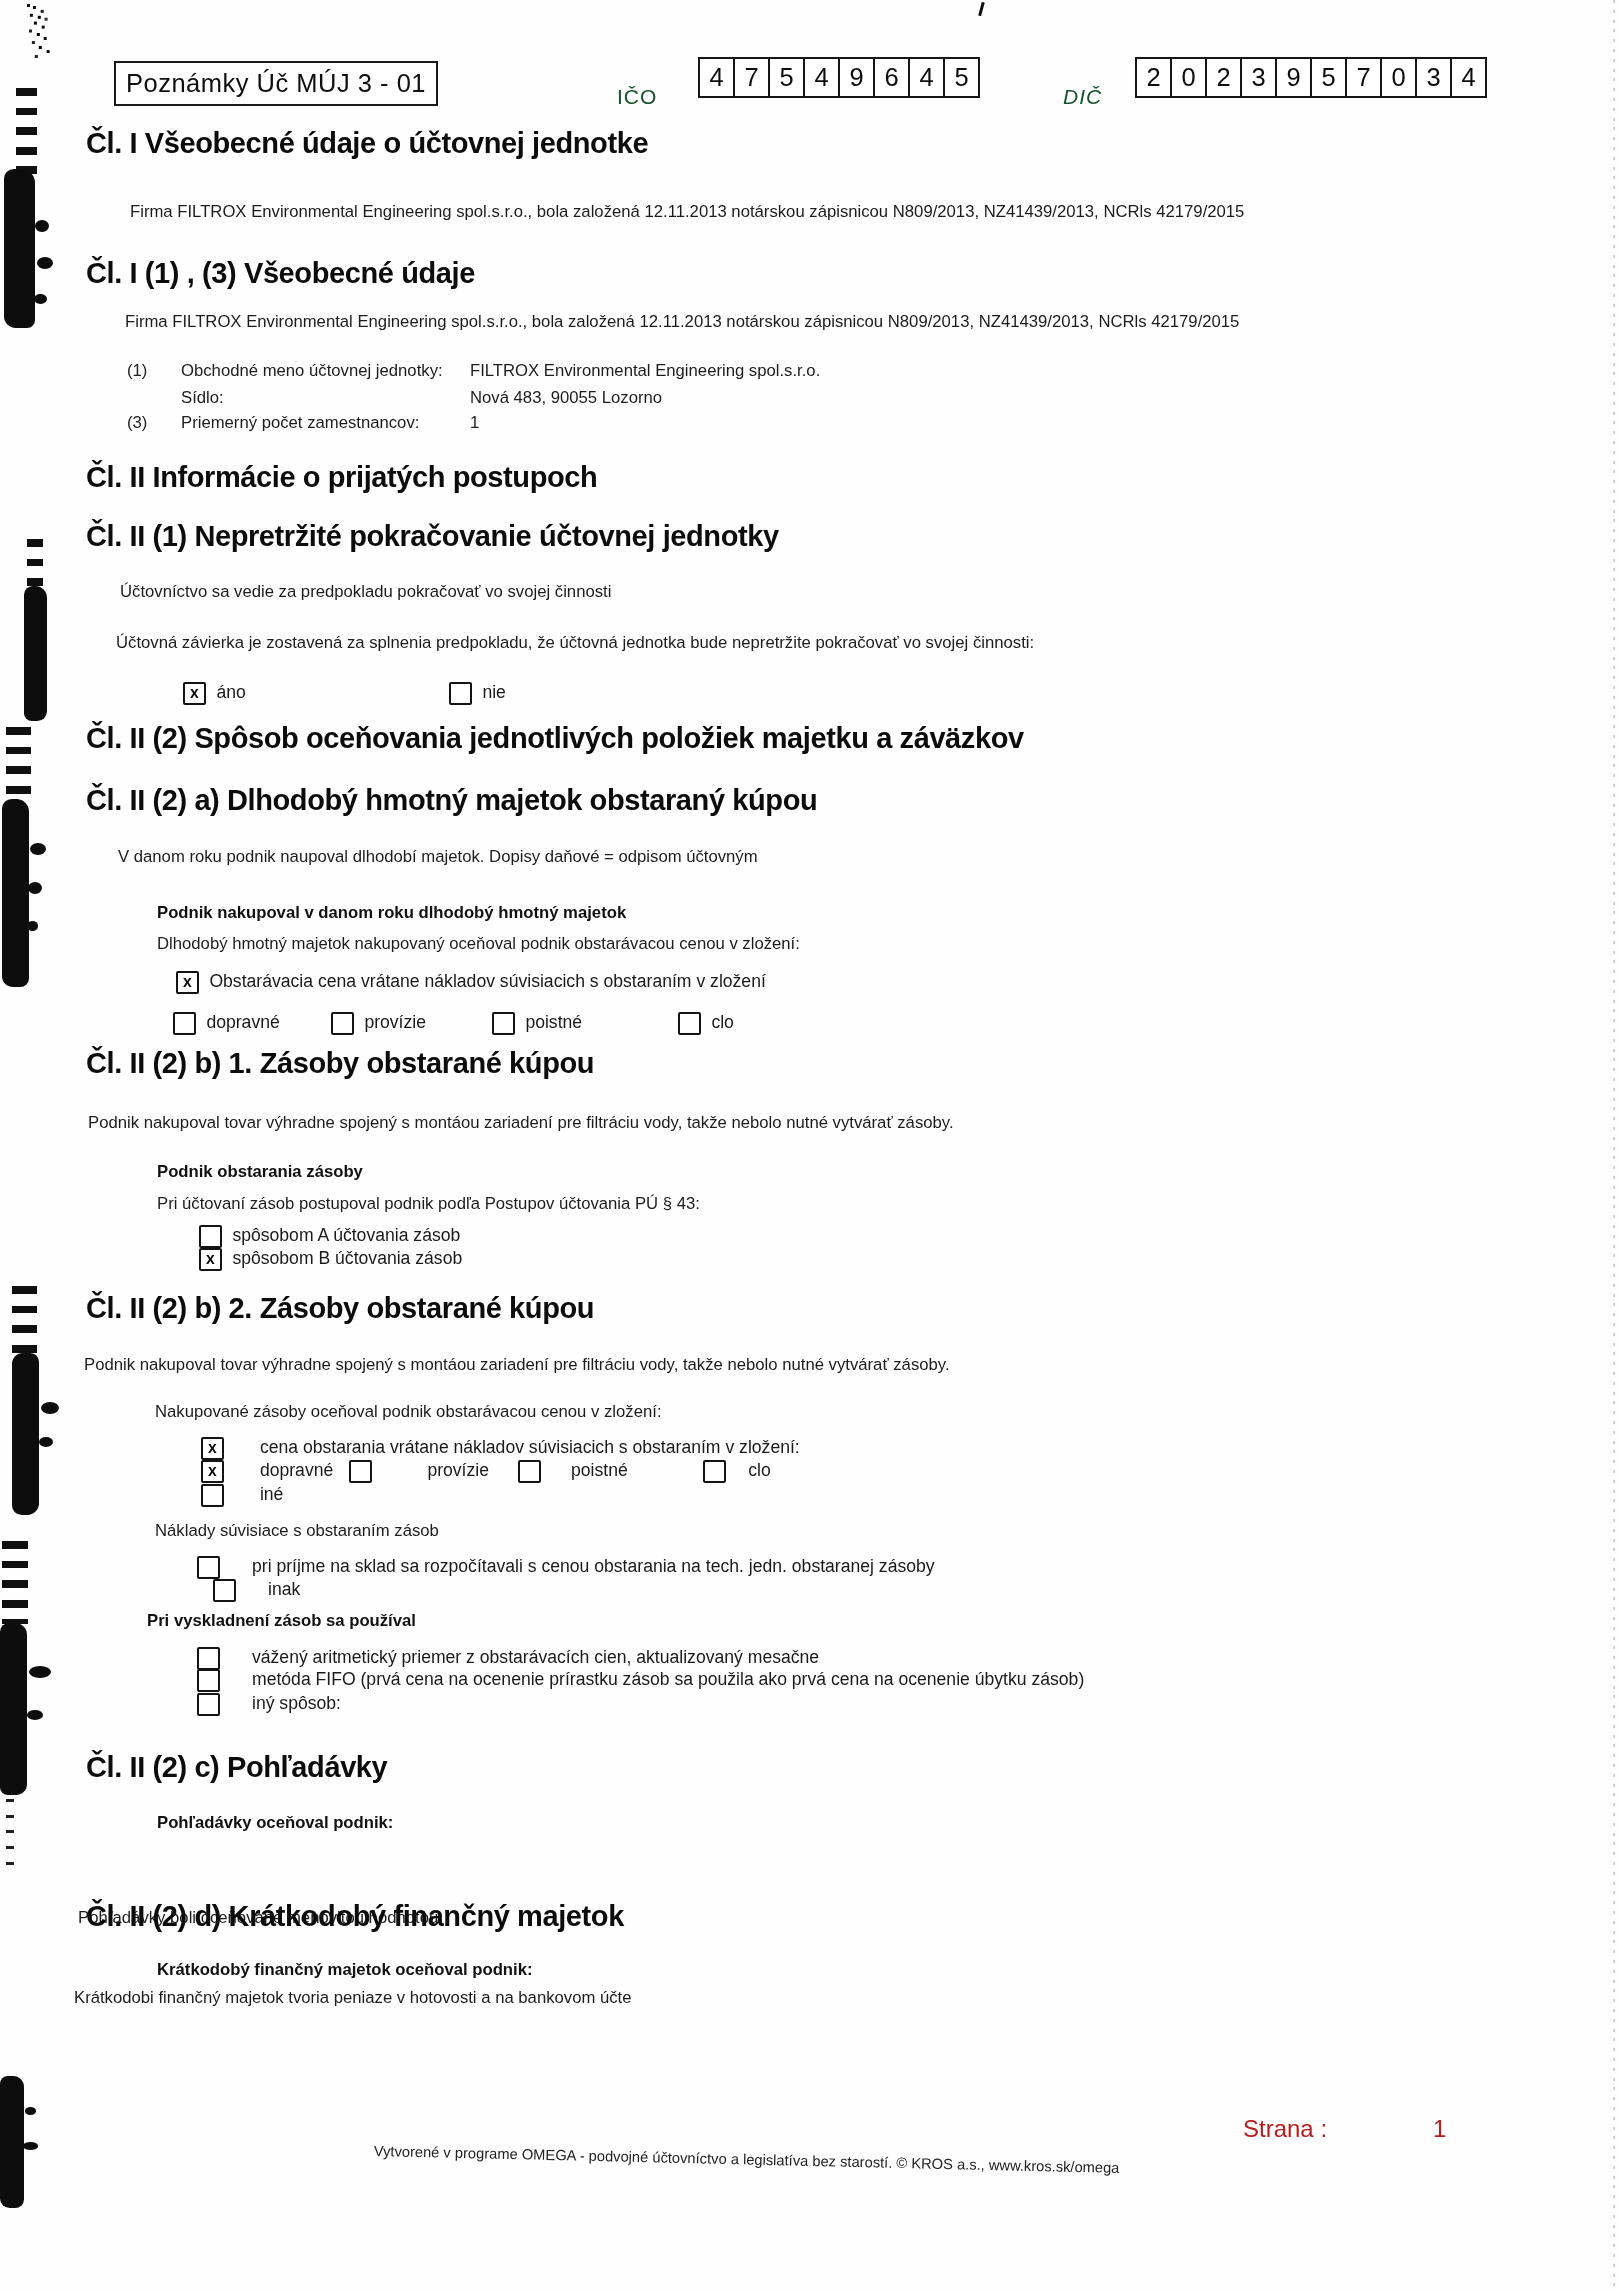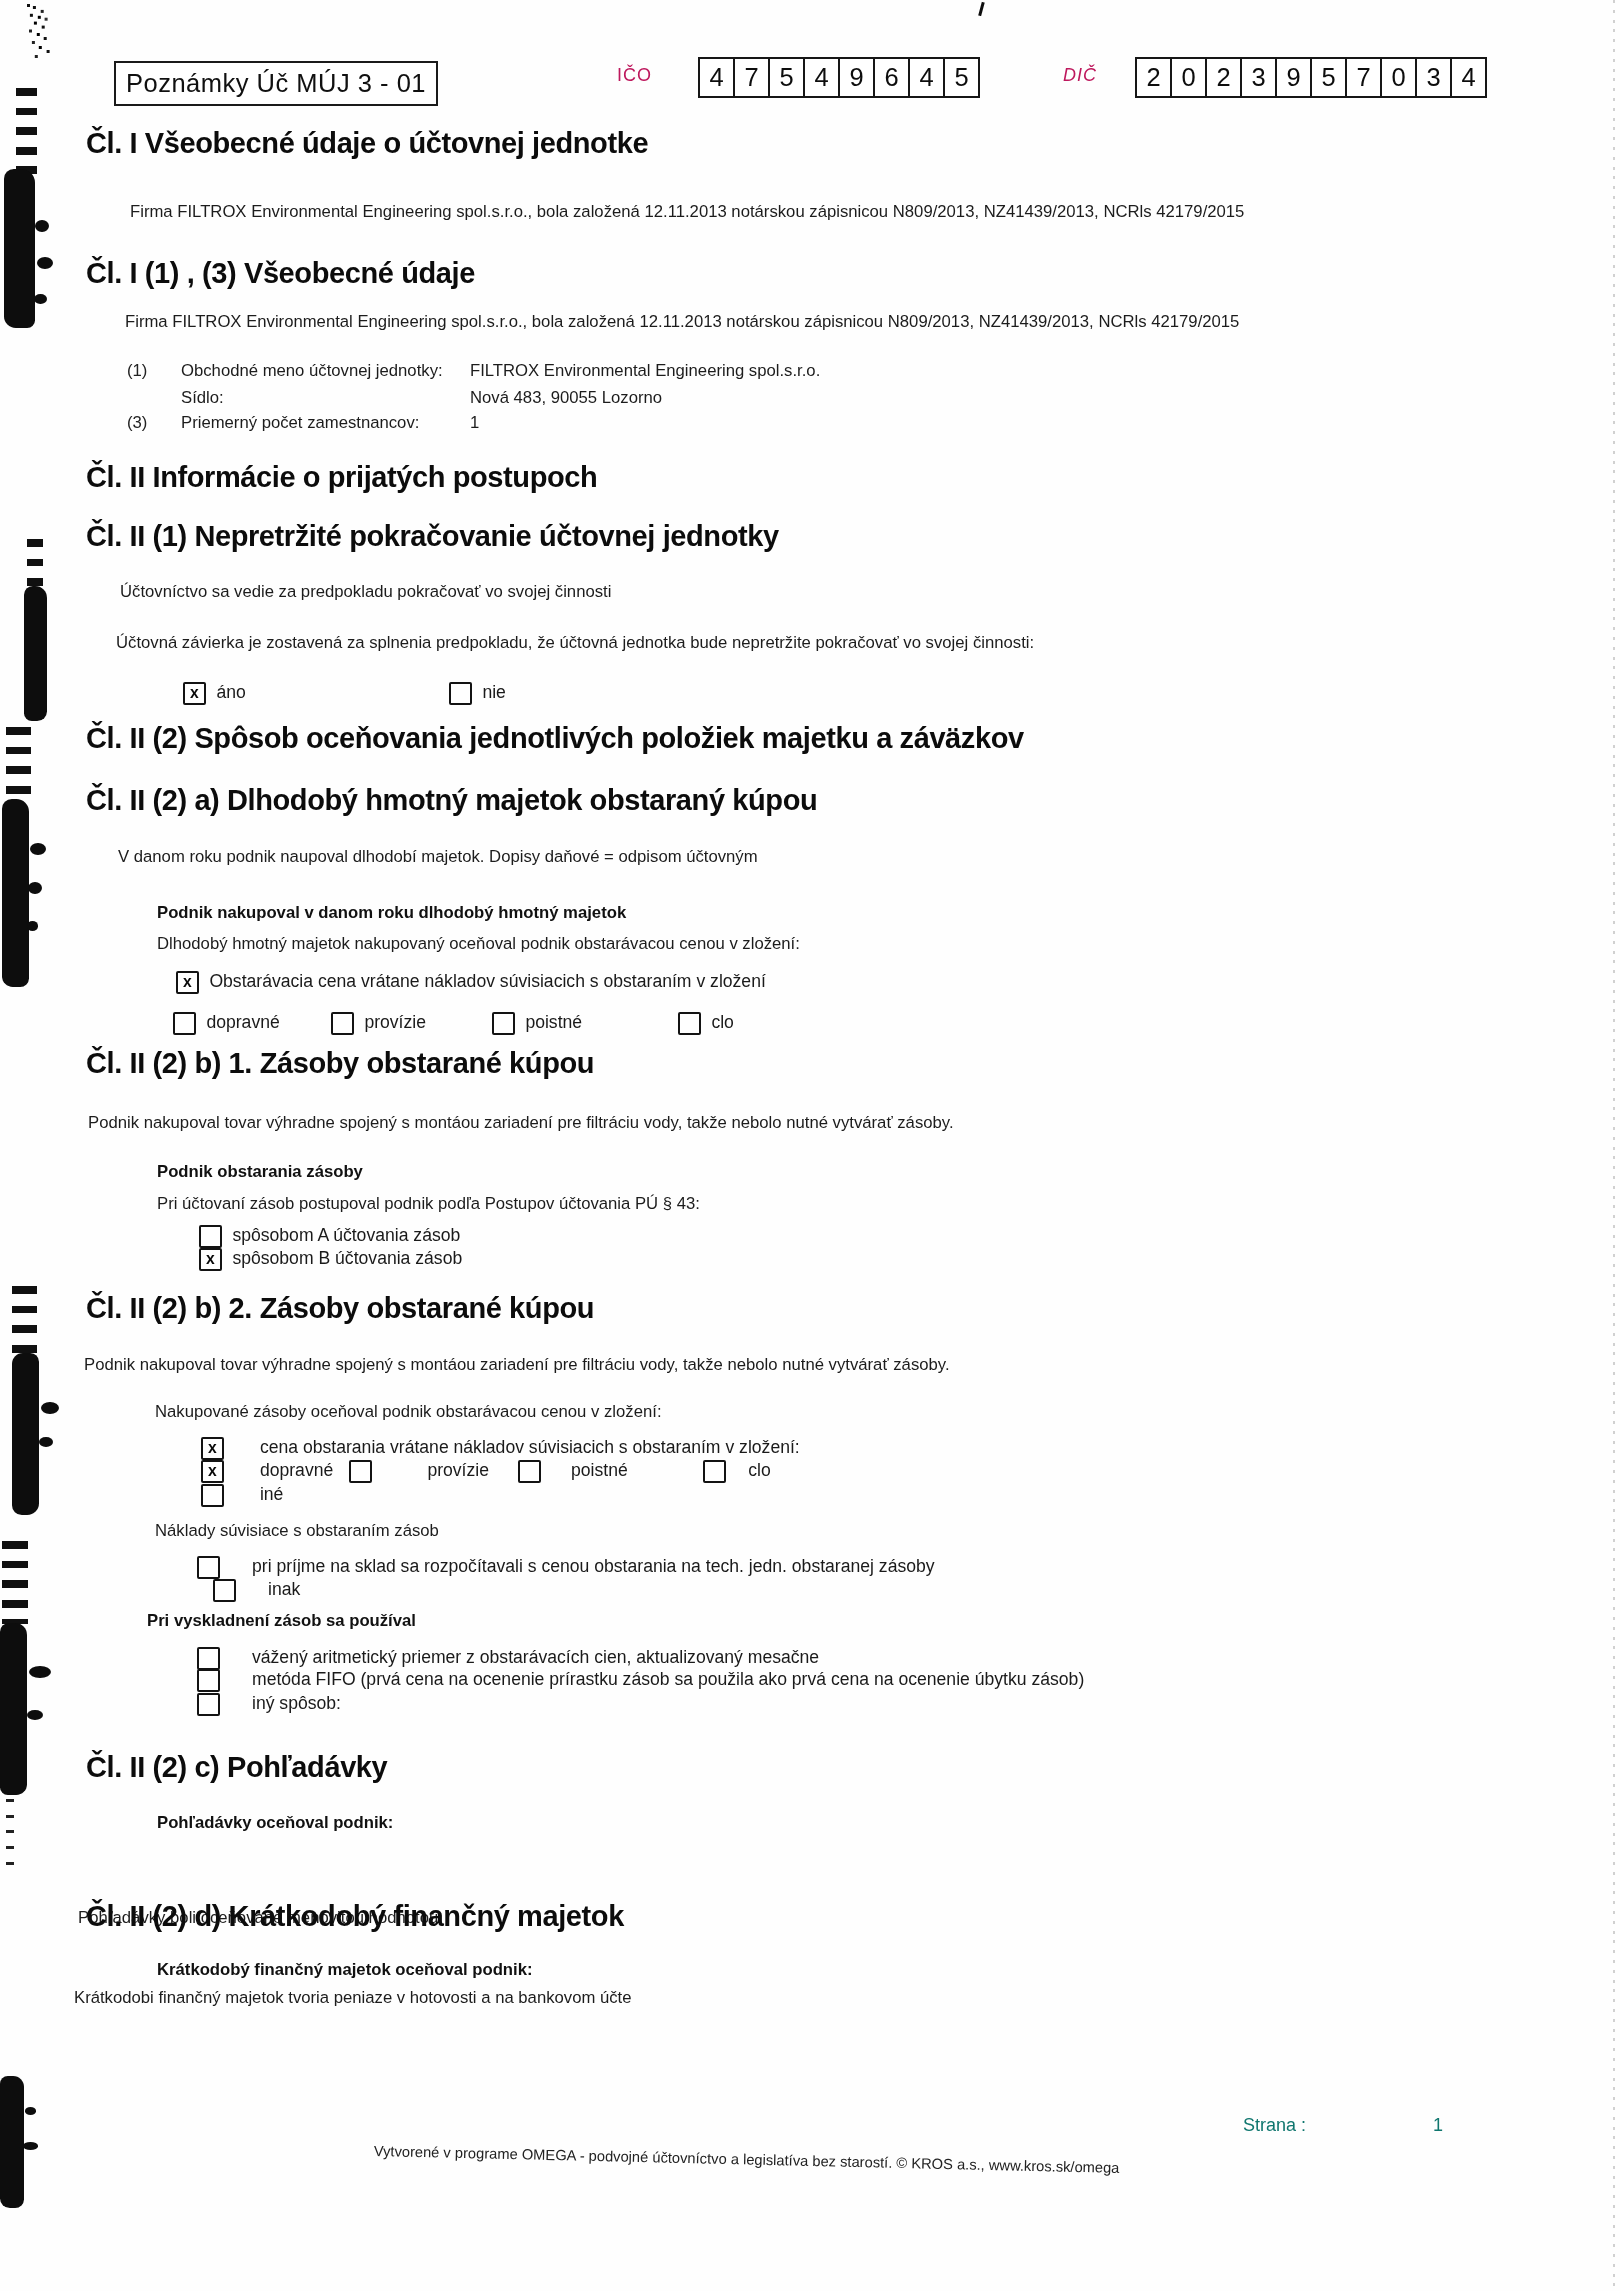--- a/index.html
+++ b/index.html
@@ -10,38 +10,38 @@
   }
   .abs{position:absolute;white-space:nowrap;}
   .h1{font-size:29px;font-weight:700;letter-spacing:-0.4px;color:#0c0c0c;}
   .p{font-size:16.7px;color:#1c1c1c;}
   .pb{font-size:16.7px;font-weight:700;color:#111;}
   .cblbl{font-size:17.6px;color:#1a1a1a;}
   .formbox{
     border:2px solid #1a1a1a;display:flex;align-items:center;justify-content:center;
     font-size:25.5px;color:#101010;letter-spacing:0.5px;background:#fff;
   }
-  .fieldlbl{font-size:18px;color:#be185d;letter-spacing:1px;}
+  .fieldlbl{font-size:21px;color:#14532d;letter-spacing:1px;margin-top:20px;}
   .cells{display:flex;}
   .cell{
     width:33px;height:37px;border:2px solid #161616;margin-left:-2px;
     display:flex;align-items:center;justify-content:center;
     font-size:25.5px;color:#0d0d0d;background:#fff;
   }
   .cell:first-child{margin-left:0;}
   .cb{display:inline-flex;align-items:flex-start;gap:10.8px;}
   .box{
     width:18.6px;height:18.6px;border:2px solid #131313;border-radius:2px;background:#fff;
     display:inline-flex;align-items:center;justify-content:center;flex:0 0 auto;
     font-size:15.7px;font-weight:700;line-height:1;color:#0a0a0a;
     font-family:"Liberation Sans",sans-serif;
   }
   .itemnum{font-size:16.7px;color:#222;}
   .footer-credit{font-size:14.7px;color:#222;transform:rotate(1.3deg);transform-origin:left top;}
-  .strana{font-size:18px;color:#0f766e;}
+  .strana{font-size:24px;color:#b91c1c;}
   
   .blob{position:absolute;background:#0d0d0d;filter:blur(0.6px);}
   .marks{position:absolute;filter:blur(0.4px);
     background:repeating-linear-gradient(180deg,#101010 0 7.8px,rgba(0,0,0,0) 7.8px 19.6px);}
   .dots{position:absolute;
     background:repeating-linear-gradient(180deg,#222 0 2.9px,rgba(0,0,0,0) 2.9px 15.7px);}
   .speckle{position:absolute;width:2.9px;height:2.9px;background:#111;
     box-shadow:5.9px 2px 0 #111,13.7px 5.9px 0 #222,2.9px 9.8px 0 #111,10.8px 11.8px 0 #000,
     17.6px 13.7px 0 #333,6.9px 17.6px 0 #000,14.7px 21.6px 0 #111,2px 25.5px 0 #222,
     9.8px 29px 0 #000,16.7px 33px 0 #111,4.9px 37px 0 #222,11.8px 42px 0 #000,

